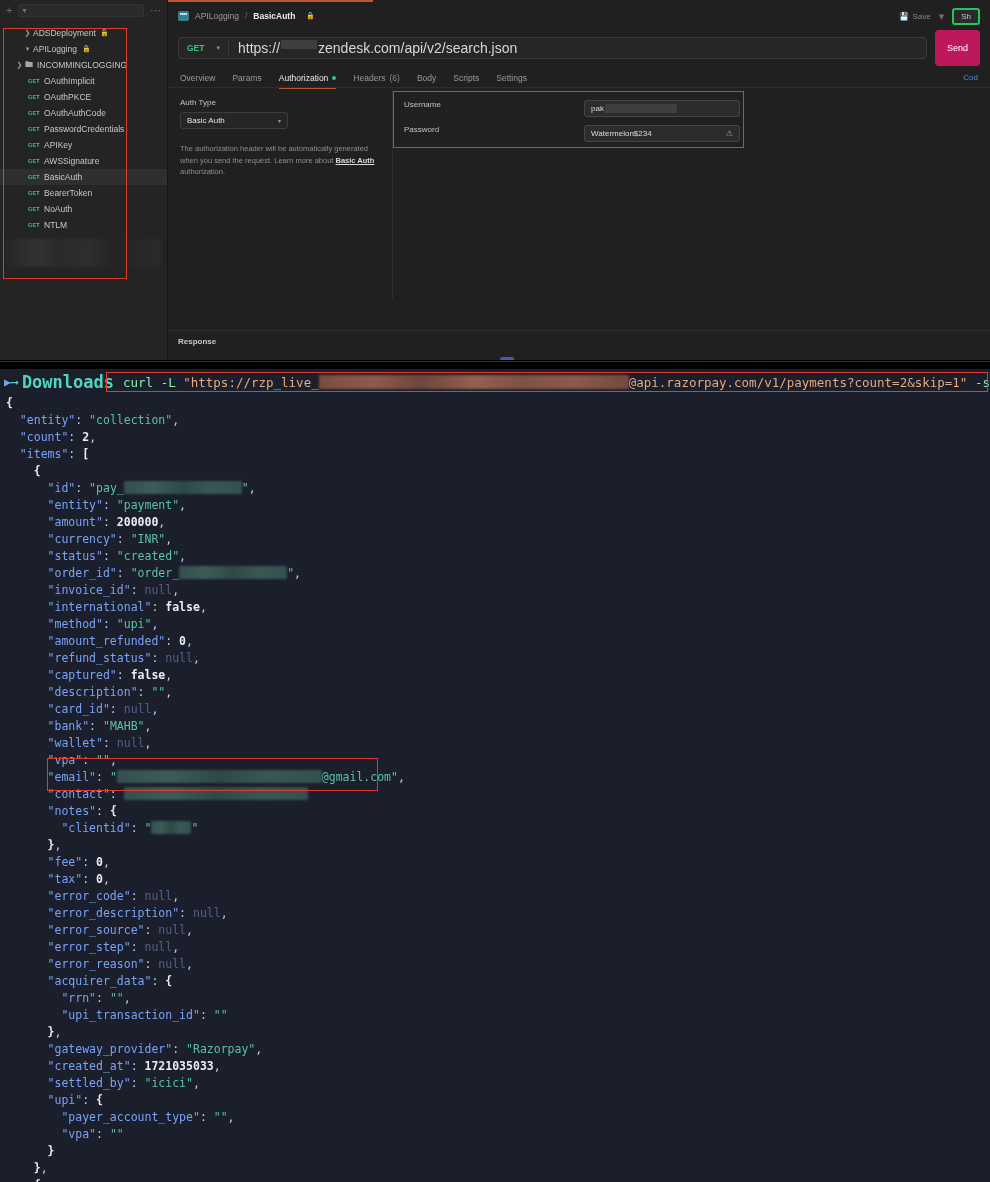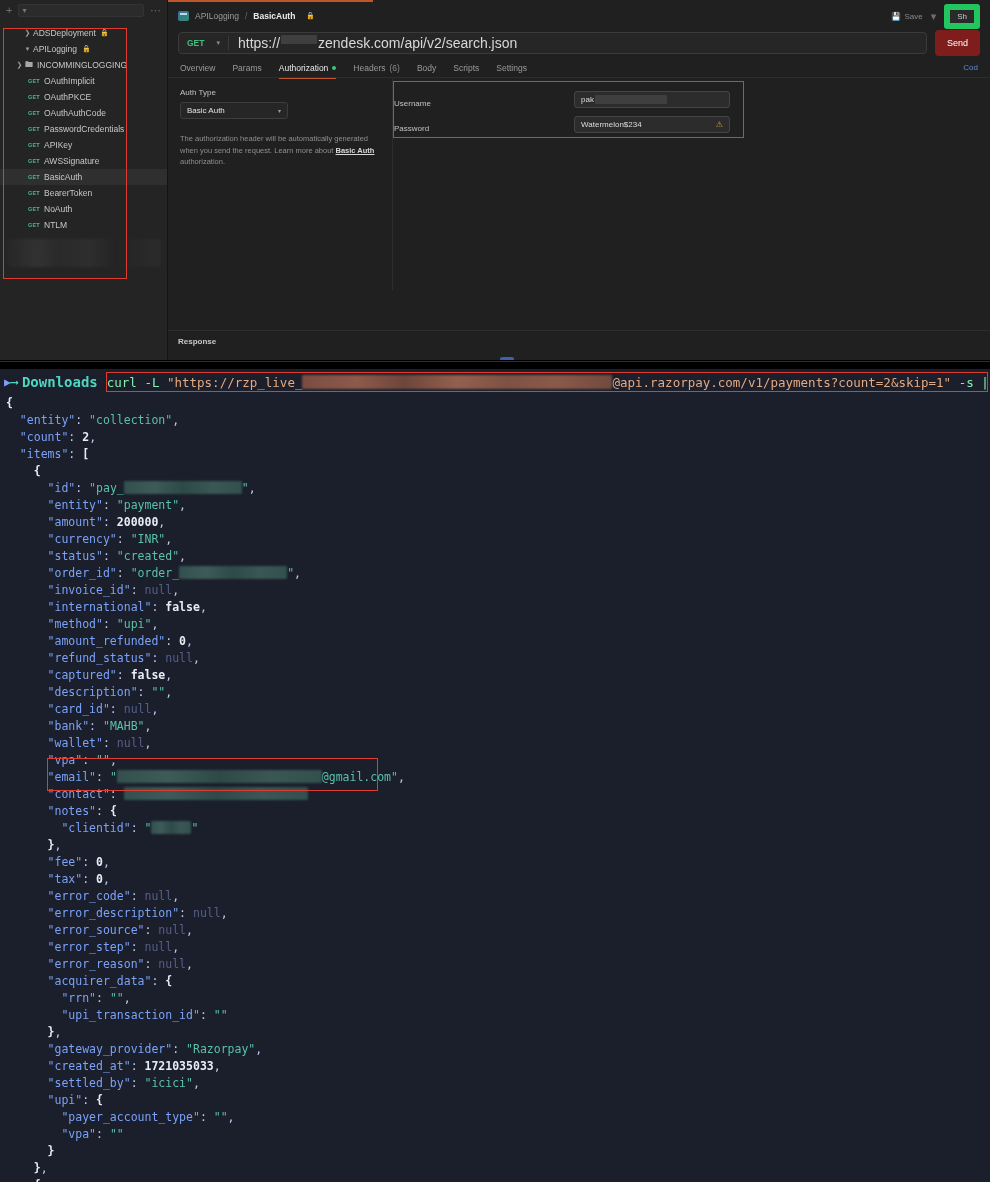--- a/index.html
+++ b/index.html
@@ -81,21 +81,21 @@
     background:#bcd9ef;
   }
   .crumb-sep { color: #6a6a6a; }
   .crumb-strong { color: #eaeaea; font-weight: bold; }
   #save-area {
     margin-left: auto; display: flex; align-items: center; gap: 8px;
     color: #8a8a8a; font-size: 8px;
   }
   .mini-btn { display: flex; align-items: center; gap: 3px; cursor: pointer; }
   #share-btn {
-    border: 6px solid #22c55e; border-radius: 3px; padding: 2px 7px;
+    border: 2px solid #22c55e; border-radius: 3px; padding: 2px 7px;
     color: #c9c9c9; font-size: 8px; background: #2a2a2a; cursor: pointer;
   }
 
   #url-row { display: flex; align-items: center; gap: 8px; padding: 0 10px; }
   #url-bar {
     flex: 1; height: 22px; background: #262626; border: 1px solid #3a3a3a;
     border-radius: 4px; display: flex; align-items: center;
   }
   #method-select {
     display: flex; align-items: center; gap: 12px; padding: 0 8px;
@@ -107,22 +107,22 @@
   #url-text {
     padding-left: 9px; font-size: 14px; color: #d8d8d8;
     display: flex; align-items: flex-start; white-space: nowrap;
   }
   .redact {
     display: inline-block; height: 9px; border-radius: 1px;
     background: #3f3f3f; vertical-align: middle; margin: 0 1px;
     filter: blur(0.6px);
   }
   #send-btn {
-    background: #7f1d1d; color: #fff; border: none; border-radius: 4px;
-    height: 26px; padding: 0 12px; font-size: 9px; cursor: pointer;
+    background: #be185d; color: #fff; border: none; border-radius: 4px;
+    height: 36px; padding: 0 12px; font-size: 9px; cursor: pointer;
     font-family: "Liberation Sans", sans-serif;
   }
 
   #subtabs {
     display: flex; align-items: flex-start; gap: 17px; padding: 7px 12px 0 12px;
     font-size: 8.5px; color: #9a9a9a; border-bottom: 1px solid #2d2d2d;
     height: 22px;
   }
   .subtab { cursor: pointer; padding-bottom: 5px; display:flex; align-items:center; gap:4px;}
   .subtab.active { color: #e8e8e8; border-bottom: 1.5px solid #c0552c; }
@@ -144,22 +144,22 @@
     color: #e2e2e2; cursor: pointer;
   }
   #auth-type-select .cv { font-size: 6px; color: #9a9a9a; }
   #auth-desc {
     margin-top: 14px; font-size: 7.5px; color: #8e8e8e; line-height: 1.55;
   }
   #auth-desc a { color: #d8d8d8; text-decoration: underline; font-weight: bold; }
 
   #auth-right { flex: 1; position: relative; padding: 12px 0 0 0; }
   .cred-row {
-    display: flex; align-items: flex-end; height: 18px; margin-bottom: 7px;
-    padding-left: 1px;
+    display: flex; align-items: flex-start; height: 18px; margin-bottom: 7px;
+    padding-left: 11px;
   }
   .cred-label { width: 180px; font-size: 8px; color: #c2c2c2; }
   .cred-input {
     width: 156px; height: 17px; background: #2c2c2c; border: 1px solid #454545;
     border-radius: 3px; font-size: 8px; color: #dcdcdc;
     display: flex; align-items: center; padding: 0 6px; cursor: text;
   }
   .cred-input .warn { margin-left: auto; color: #c8a43c; font-size: 8px; }
   #cred-redbox {
     position: absolute; left: 0px; top: 3px; width: 351px; height: 57px;
@@ -192,21 +192,21 @@
     font-family: "DejaVu Sans Mono", monospace;
     font-size: 11.5px;
     overflow: hidden;
   }
   #cmd-line {
     position: relative; height: 26px; display: flex; align-items: center;
     padding-left: 4px; white-space: nowrap;
   }
   .prompt-arrow { color: #4fd6be; font-weight: bold; margin-right: 4px; }
   .prompt-arrow .a1 { color: #7aa2f7; }
-  #cmd-dir { color: #4fd6be; font-weight: bold; margin-right: 9px; font-size: 14px;}
+  #cmd-dir { color: #4fd6be; font-weight: bold; margin-right: 9px; font-size: 17px;}
   #cmd-text {
     color: #e6e6e6; font-size: 12.5px; display: flex; align-items: center;
     white-space: nowrap;
   }
   .cmd-str { color: #e8a97e; }
   .cmd-flag { color: #86efac; }
   .cmd-blur {
     display:inline-block; height: 14px; vertical-align: middle;
     background: linear-gradient(90deg,#7a4d42 0%,#8d5a4b 18%,#6d463c 33%,#93604e 50%,#7d5244 66%,#8a5a4a 82%,#724a3f 100%);
     filter: blur(1.1px); border-radius:1px;

